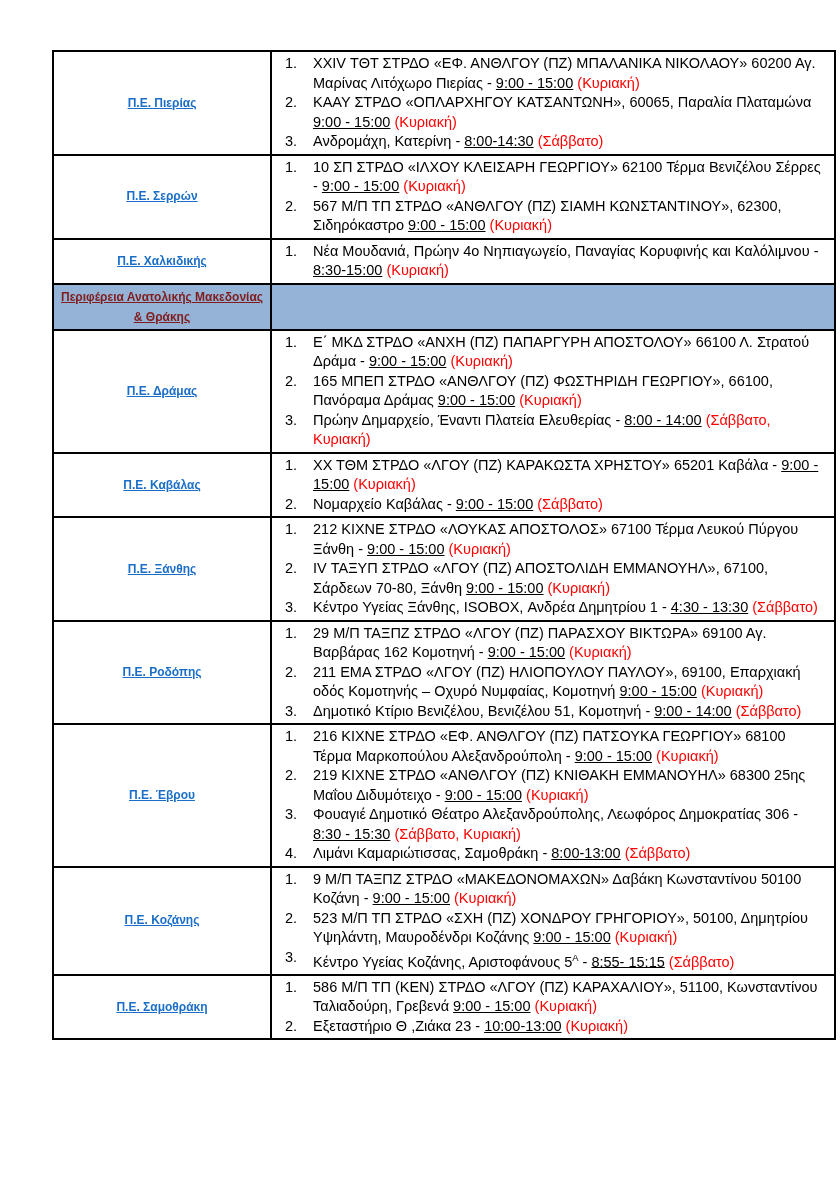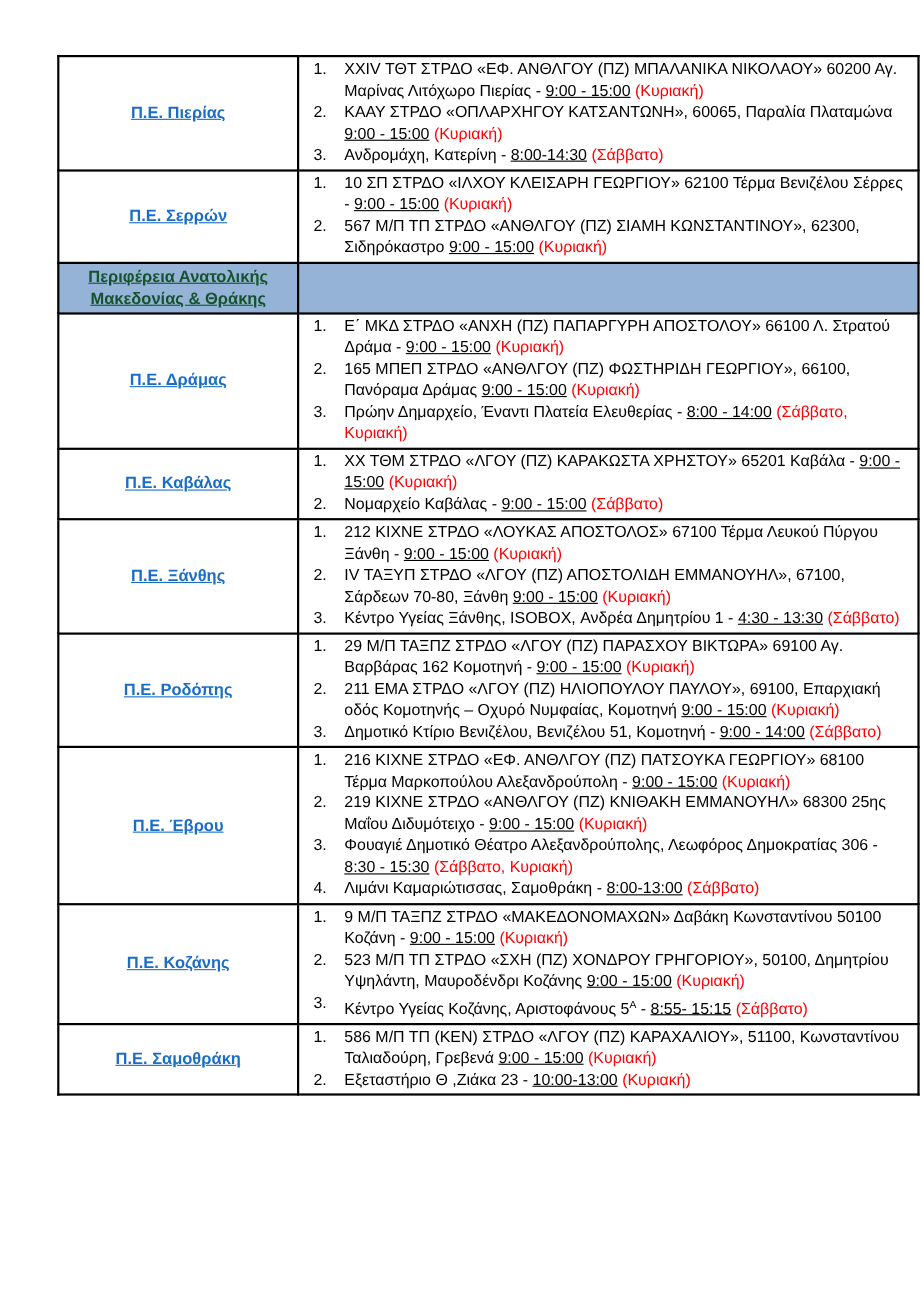--- a/index.html
+++ b/index.html
@@ -23,21 +23,21 @@
     vertical-align: middle;
   }
   td.region-cell {
     width: 218px;
     text-align: center;
     padding: 2px 4px;
   }
   a.region-link {
     color: #1b6ec8;
     font-weight: bold;
-    font-size: 15px;
+    font-size: 12px;
     text-decoration: underline;
     line-height: 19.5px;
     cursor: pointer;
   }
   td.loc-cell {
     padding: 2px 4px 2px 0;
     vertical-align: top;
   }
   .li {
     display: flex;
@@ -54,23 +54,23 @@
   .seg-r { color: #ff0000; }
   .seg-sup { vertical-align: super; font-size: 0.65em; }
   tr.header-row td {
     background: #95b3d7;
     padding: 2px 4px;
   }
   .header-label {
     display: block;
     text-align: center;
     font-weight: bold;
-    font-size: 15px;
+    font-size: 12px;
     line-height: 20px;
-    color: #14532d;
+    color: #7f1d1d;
     text-decoration: underline;
   }
 </style>
 </head>
 <body>
 
 <table class="doc-table">
   <colgroup>
     <col style="width:218px">
     <col>
@@ -99,20 +99,29 @@
           <div class="li">
             <span class="num">1.</span>
             <span class="txt"><span>10 ΣΠ ΣΤΡΔΟ «ΙΛΧΟΥ ΚΛΕΙΣΑΡΗ ΓΕΩΡΓΙΟΥ» 62100 Τέρμα Βενιζέλου Σέρρες - </span><span class="seg-u">9:00 - 15:00</span><span> </span><span class="seg-r">(Κυριακή)</span></span>
           </div>
           <div class="li">
             <span class="num">2.</span>
             <span class="txt"><span>567 Μ/Π ΤΠ ΣΤΡΔΟ «ΑΝΘΛΓΟΥ (ΠΖ) ΣΙΑΜΗ ΚΩΝΣΤΑΝΤΙΝΟΥ», 62300, Σιδηρόκαστρο </span><span class="seg-u">9:00 - 15:00</span><span> </span><span class="seg-r">(Κυριακή)</span></span>
           </div>
         </td>
       </tr>
+      <tr>
+        <td class="region-cell"><a class="region-link">Π.Ε. Χαλκιδικής</a></td>
+        <td class="loc-cell">
+          <div class="li">
+            <span class="num">1.</span>
+            <span class="txt"><span>Νέα Μουδανιά, Πρώην 4ο Νηπιαγωγείο, Παναγίας Κορυφινής και Καλόλιμνου - </span><span class="seg-u">8:30-15:00</span><span> </span><span class="seg-r">(Κυριακή)</span></span>
+          </div>
+        </td>
+      </tr>
       <tr class="header-row">
         <td class="region-cell">
           <span class="header-label">Περιφέρεια Ανατολικής Μακεδονίας &amp; Θράκης</span>
         </td>
         <td></td>
       </tr>
       <tr>
         <td class="region-cell"><a class="region-link">Π.Ε. Δράμας</a></td>
         <td class="loc-cell">
           <div class="li">

